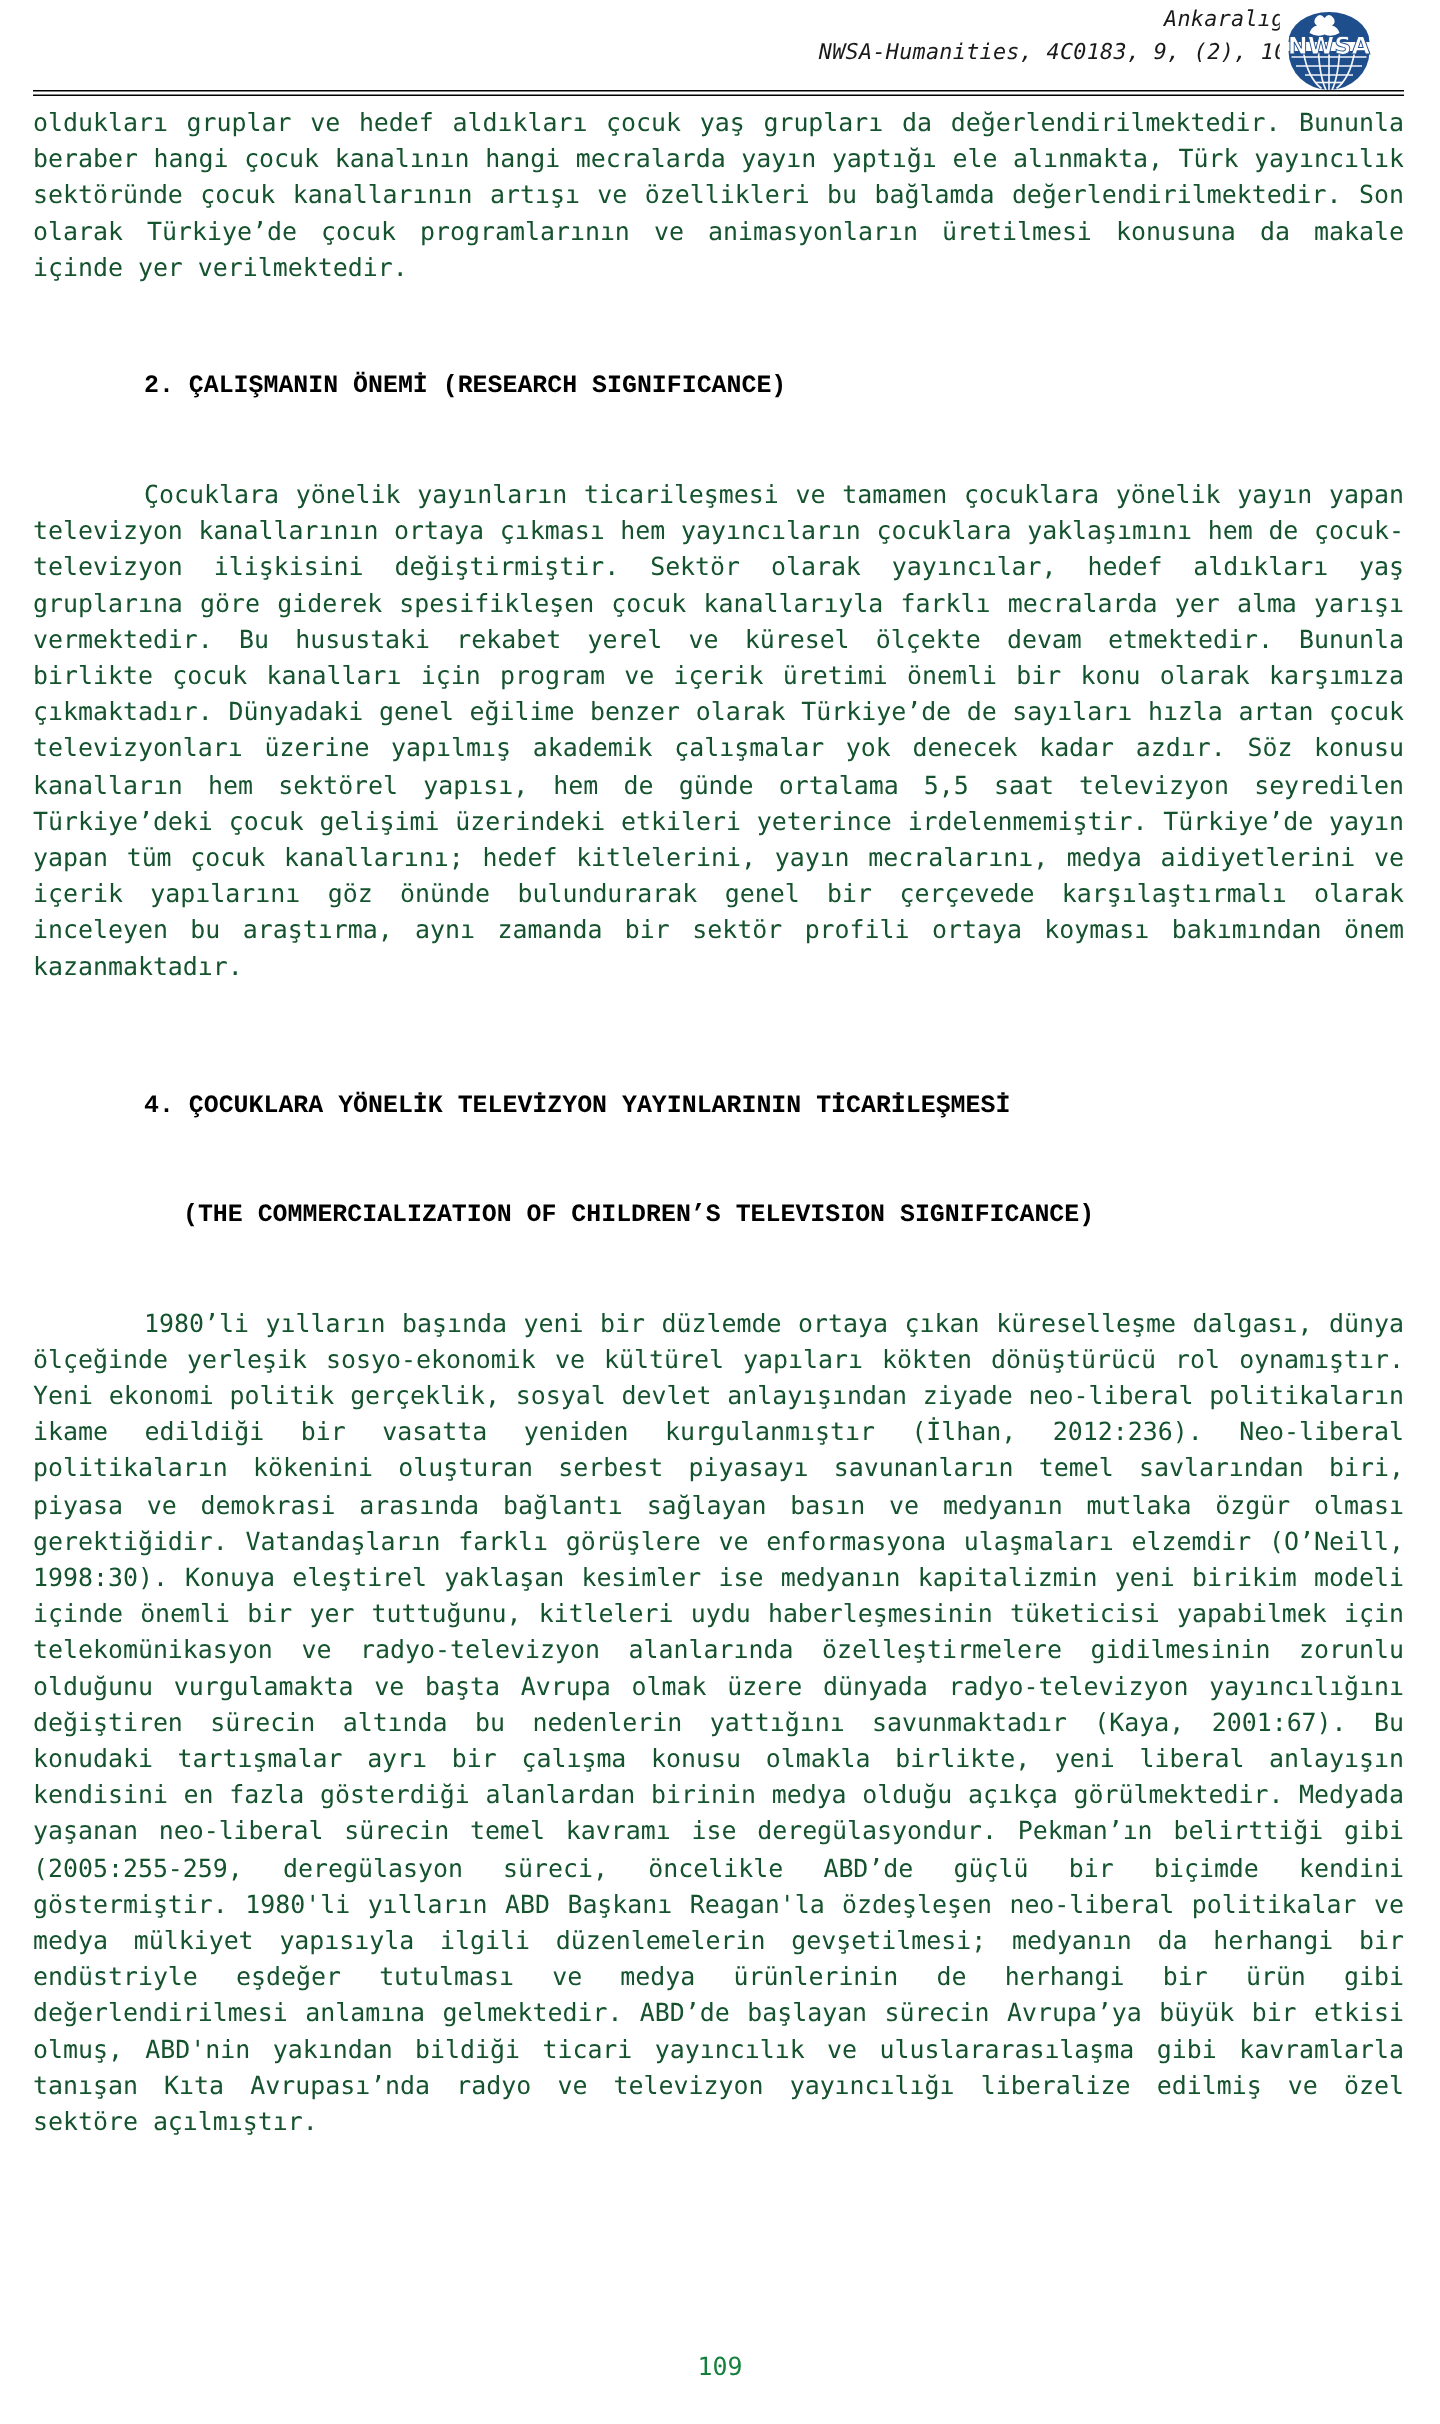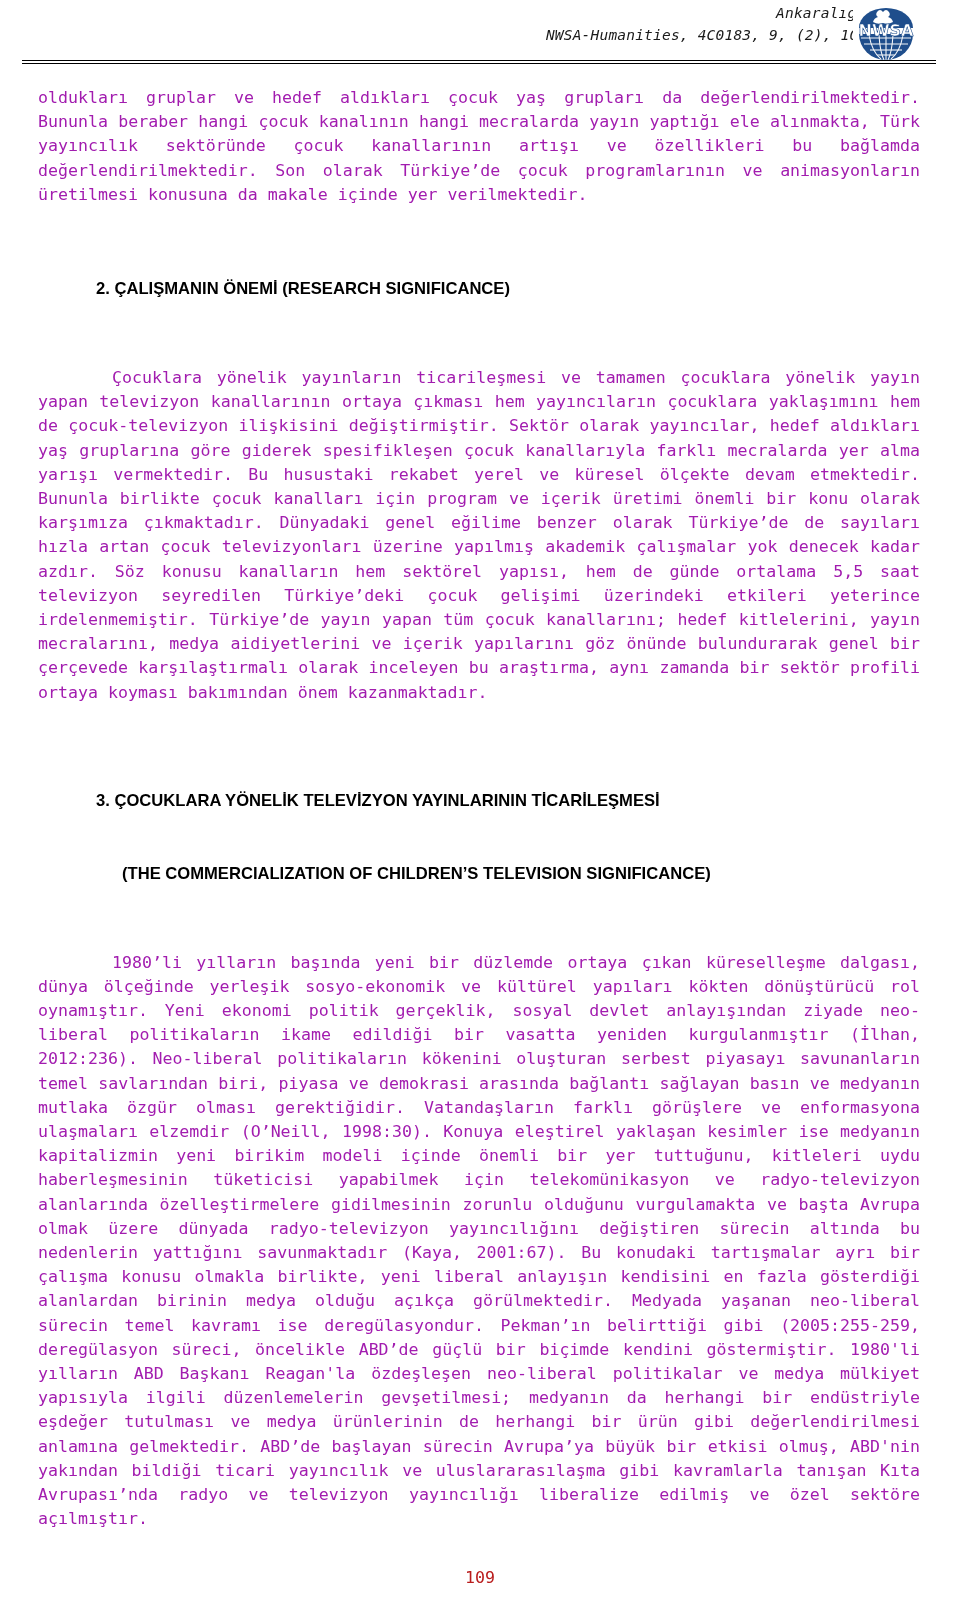--- a/index.html
+++ b/index.html
@@ -62,36 +62,36 @@
   .rule .r2 { top: 3px; }
 
   
   .body {
     position: absolute;
     left: 22px;
     top: 70px;
     width: 914px;
   }
   p.para {
-    margin: 16px;
+    margin: 0;
     font-family: "DejaVu Sans Mono", "Liberation Mono", monospace;
     font-size: 16.6px;
     line-height: 24.2px;
-    color: #a21caf;
+    color: #14532d;
     text-align: justify;
     text-justify: inter-word;
     letter-spacing: 0px;
     word-spacing: 0px;
     hyphens: none;
   }
   p.para.indent { text-indent: 74px; }
 
   h2.heading {
     margin: 0;
-    font-family: Liberation Sans, sans-serif;
+    font-family: Liberation Mono, monospace;
     font-size: 16.6px;
     line-height: 24.2px;
     font-weight: bold;
     color: #000;
     text-align: left;
     white-space: pre;
   }
   h2.heading .ln { display: block; }
   .h-ind1 { padding-left: 74px; }
   .h-ind2 { padding-left: 100px; }
@@ -100,21 +100,21 @@
   .gap-m { height: 20px; }
 
   .pageno {
     position: absolute;
     left: 0;
     top: 1568px;
     width: 960px;
     text-align: center;
     font-family: "DejaVu Sans Mono", "Liberation Mono", monospace;
     font-size: 16.6px;
-    color: #b91c1c;
+    color: #15803d;
   }
 </style>
 </head>
 <body>
 
 <div class="page">
 
   <div class="runhead">
     <span class="l1">Ankaralıgil, N.</span>
     <span class="l2">NWSA-Humanities, 4C0183, 9, (2), 107-126.</span>
@@ -158,21 +158,21 @@
 
     <h2 class="heading">
       <span class="ln h-ind1">2. ÇALIŞMANIN ÖNEMİ (RESEARCH SIGNIFICANCE)</span>
     </h2>
 
     <p class="para indent">Çocuklara yönelik yayınların ticarileşmesi ve tamamen çocuklara yönelik yayın yapan televizyon kanallarının ortaya çıkması hem yayıncıların çocuklara yaklaşımını hem de çocuk-televizyon ilişkisini değiştirmiştir. Sektör olarak yayıncılar, hedef aldıkları yaş gruplarına göre giderek spesifikleşen çocuk kanallarıyla farklı mecralarda yer alma yarışı vermektedir. Bu husustaki rekabet yerel ve küresel ölçekte devam etmektedir. Bununla birlikte çocuk kanalları için program ve içerik üretimi önemli bir konu olarak karşımıza çıkmaktadır. Dünyadaki genel eğilime benzer olarak Türkiye’de de sayıları hızla artan çocuk televizyonları üzerine yapılmış akademik çalışmalar yok denecek kadar azdır. Söz konusu kanalların hem sektörel yapısı, hem de günde ortalama 5,5 saat televizyon seyredilen Türkiye’deki çocuk gelişimi üzerindeki etkileri yeterince irdelenmemiştir. Türkiye’de yayın yapan tüm çocuk kanallarını; hedef kitlelerini, yayın mecralarını, medya aidiyetlerini ve içerik yapılarını göz önünde bulundurarak genel bir çerçevede karşılaştırmalı olarak inceleyen bu araştırma, aynı zamanda bir sektör profili ortaya koyması bakımından önem kazanmaktadır.</p>
 
     <div class="gap-m"></div>
 
     <h2 class="heading">
-      <span class="ln h-ind1">3. ÇOCUKLARA YÖNELİK TELEVİZYON YAYINLARININ TİCARİLEŞMESİ</span>
+      <span class="ln h-ind1">4. ÇOCUKLARA YÖNELİK TELEVİZYON YAYINLARININ TİCARİLEŞMESİ</span>
       <span class="ln h-ind2">(THE COMMERCIALIZATION OF CHILDREN’S TELEVISION SIGNIFICANCE)</span>
     </h2>
 
     <p class="para indent">1980’li yılların başında yeni bir düzlemde ortaya çıkan küreselleşme dalgası, dünya ölçeğinde yerleşik sosyo-ekonomik ve kültürel yapıları kökten dönüştürücü rol oynamıştır. Yeni ekonomi politik gerçeklik, sosyal devlet anlayışından ziyade neo-liberal politikaların ikame edildiği bir vasatta yeniden kurgulanmıştır (İlhan, 2012:236). Neo-liberal politikaların kökenini oluşturan serbest piyasayı savunanların temel savlarından biri, piyasa ve demokrasi arasında bağlantı sağlayan basın ve medyanın mutlaka özgür olması gerektiğidir. Vatandaşların farklı görüşlere ve enformasyona ulaşmaları elzemdir (O’Neill, 1998:30). Konuya eleştirel yaklaşan kesimler ise medyanın kapitalizmin yeni birikim modeli içinde önemli bir yer tuttuğunu, kitleleri uydu haberleşmesinin tüketicisi yapabilmek için telekomünikasyon ve radyo-televizyon alanlarında özelleştirmelere gidilmesinin zorunlu olduğunu vurgulamakta ve başta Avrupa olmak üzere dünyada radyo-televizyon yayıncılığını değiştiren sürecin altında bu nedenlerin yattığını savunmaktadır (Kaya, 2001:67). Bu konudaki tartışmalar ayrı bir çalışma konusu olmakla birlikte, yeni liberal anlayışın kendisini en fazla gösterdiği alanlardan birinin medya olduğu açıkça görülmektedir. Medyada yaşanan neo-liberal sürecin temel kavramı ise deregülasyondur. Pekman’ın belirttiği gibi (2005:255-259, deregülasyon süreci, öncelikle ABD’de güçlü bir biçimde kendini göstermiştir. 1980'li yılların ABD Başkanı Reagan'la özdeşleşen neo-liberal politikalar ve medya mülkiyet yapısıyla ilgili düzenlemelerin gevşetilmesi; medyanın da herhangi bir endüstriyle eşdeğer tutulması ve medya ürünlerinin de herhangi bir ürün gibi değerlendirilmesi anlamına gelmektedir. ABD’de başlayan sürecin Avrupa’ya büyük bir etkisi olmuş, ABD'nin yakından bildiği ticari yayıncılık ve uluslararasılaşma gibi kavramlarla tanışan Kıta Avrupası’nda radyo ve televizyon yayıncılığı liberalize edilmiş ve özel sektöre açılmıştır.</p>
 
   </div>
 
   <div class="pageno">109</div>
 
 </div>

